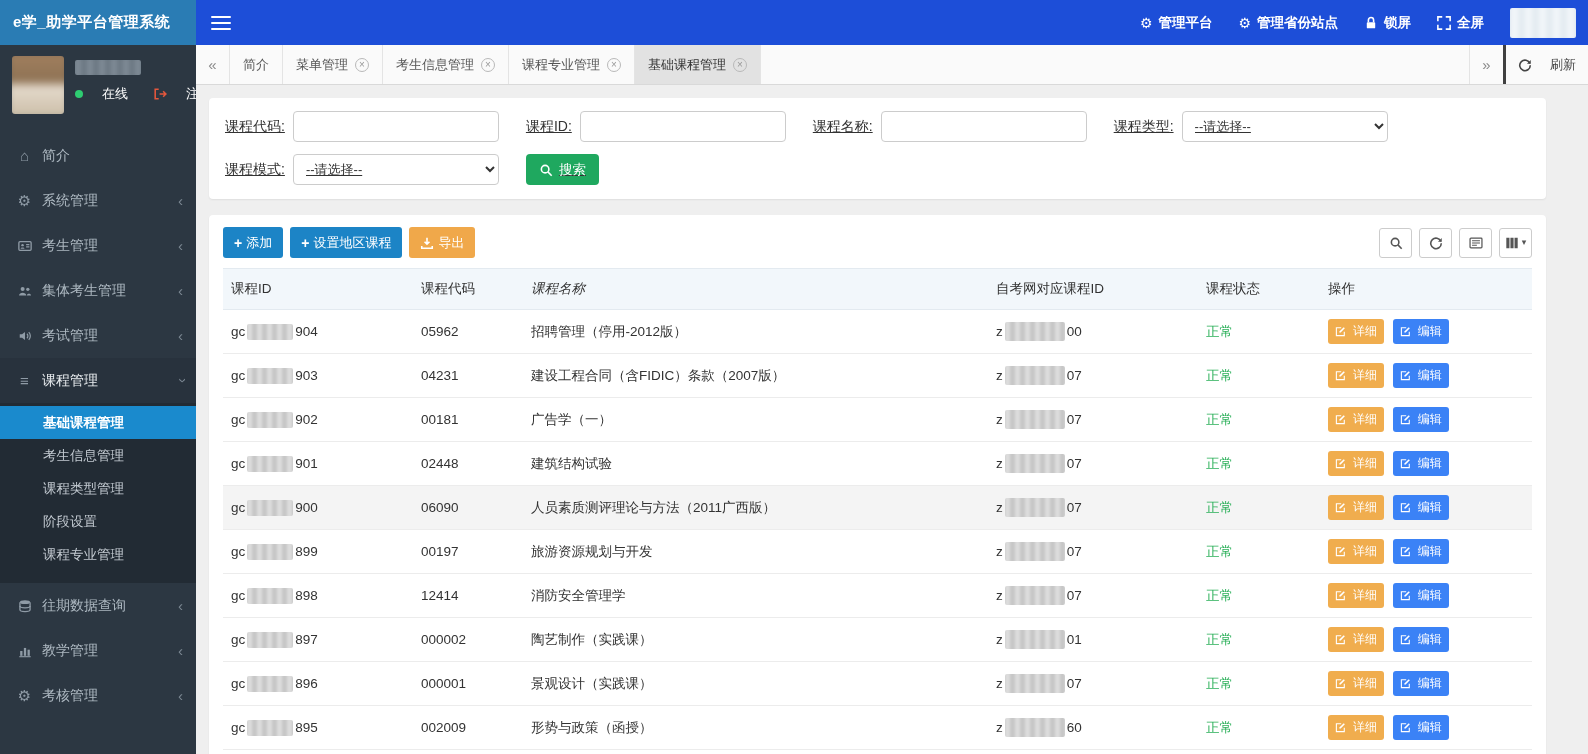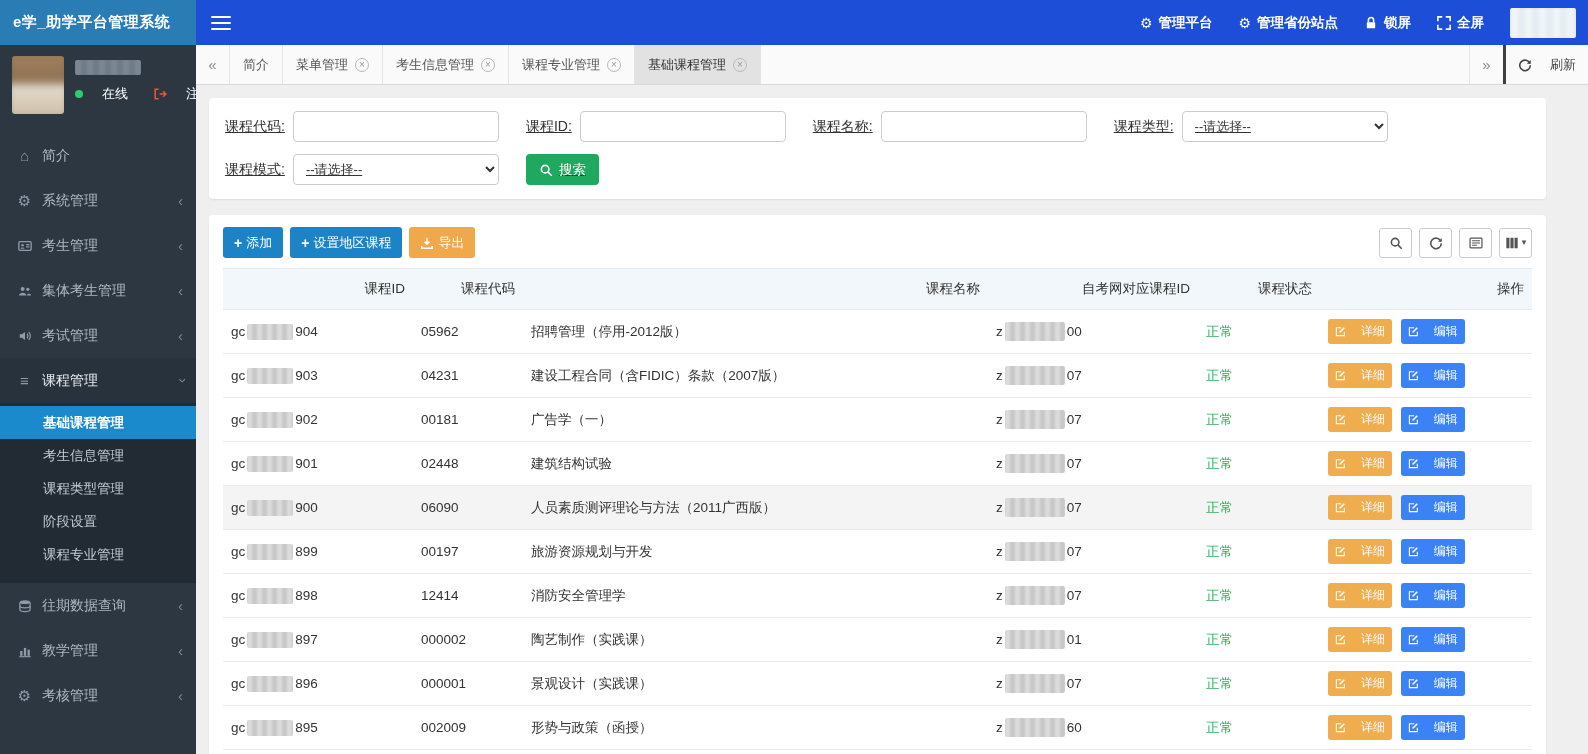--- a/index.html
+++ b/index.html
@@ -85,27 +85,27 @@
   .toolbar { display:flex; align-items:center; margin-bottom:10px; }
   .btn { border:none; border-radius:3px; height:31px; padding:0 11px; display:inline-flex; align-items:center; gap:4px; font-size:13px; color:#fff; cursor:pointer; margin-right:7px; }
   .btn-blue { background:#1c84c6; }
   .btn-orange { background:#f0a84a; }
   .plus-ico { font-weight:bold; font-size:14px; line-height:1; }
   .tool-right { margin-left:auto; display:flex; gap:7px; }
   .icon-btn { width:33px; height:30px; border:1px solid #ccc; background:#fff; border-radius:3px; display:inline-flex; align-items:center; justify-content:center; gap:3px; color:#555; cursor:pointer; }
   .caret-dn { font-size:9px; color:#555; line-height:1; }
 
   table { width:100%; border-collapse:collapse; font-size:13.5px; table-layout:fixed; }
-  thead th { background:#f2f7fb; border-top:1px solid #e3eaf0; border-bottom:1px solid #e3eaf0; padding:11px 8px; text-align:right; font-weight:normal; color:#333; }
+  thead th { background:#f2f7fb; border-top:1px solid #e3eaf0; border-bottom:1px solid #e3eaf0; padding:11px 8px; text-align:left; font-weight:normal; color:#333; }
   tbody td { padding:9px 8px; border-bottom:1px solid #ececec; color:#333; overflow:hidden; white-space:nowrap; }
   tr.hover-row td { background:#f4f4f4; }
-  .col-id { width:190px; } .col-code { width:110px; } .col-name { width:auto; }
+  .col-id { width:190px; } .col-code { width:110px; } .col-name { width:auto;font-style:italic; }
   .col-site { width:210px; } .col-status { width:122px; } .col-op { width:212px;font-family:Liberation Mono, monospace; }
   .status-ok { color:#2cb05a; }
-  .btn-mini { display:inline-flex; align-items:center; gap:15px; border:none; border-radius:3px; color:#fff; font-size:12px; padding:4px 7px; cursor:pointer; }
+  .btn-mini { display:inline-flex; align-items:center; gap:7px; border:none; border-radius:3px; color:#fff; font-size:12px; padding:4px 7px; cursor:pointer; }
   .btn-mini .svg-ico { width:11px; height:11px; }
   .btn-detail { background:#f0ad4e; margin-right:5px; }
   .btn-edit { background:#3b82f6; }
 
   
   .pag-row { display:flex; align-items:center; padding:11px 2px 8px; font-size:13.5px; color:#333; }
 </style>
 </head>
 <body>
 

